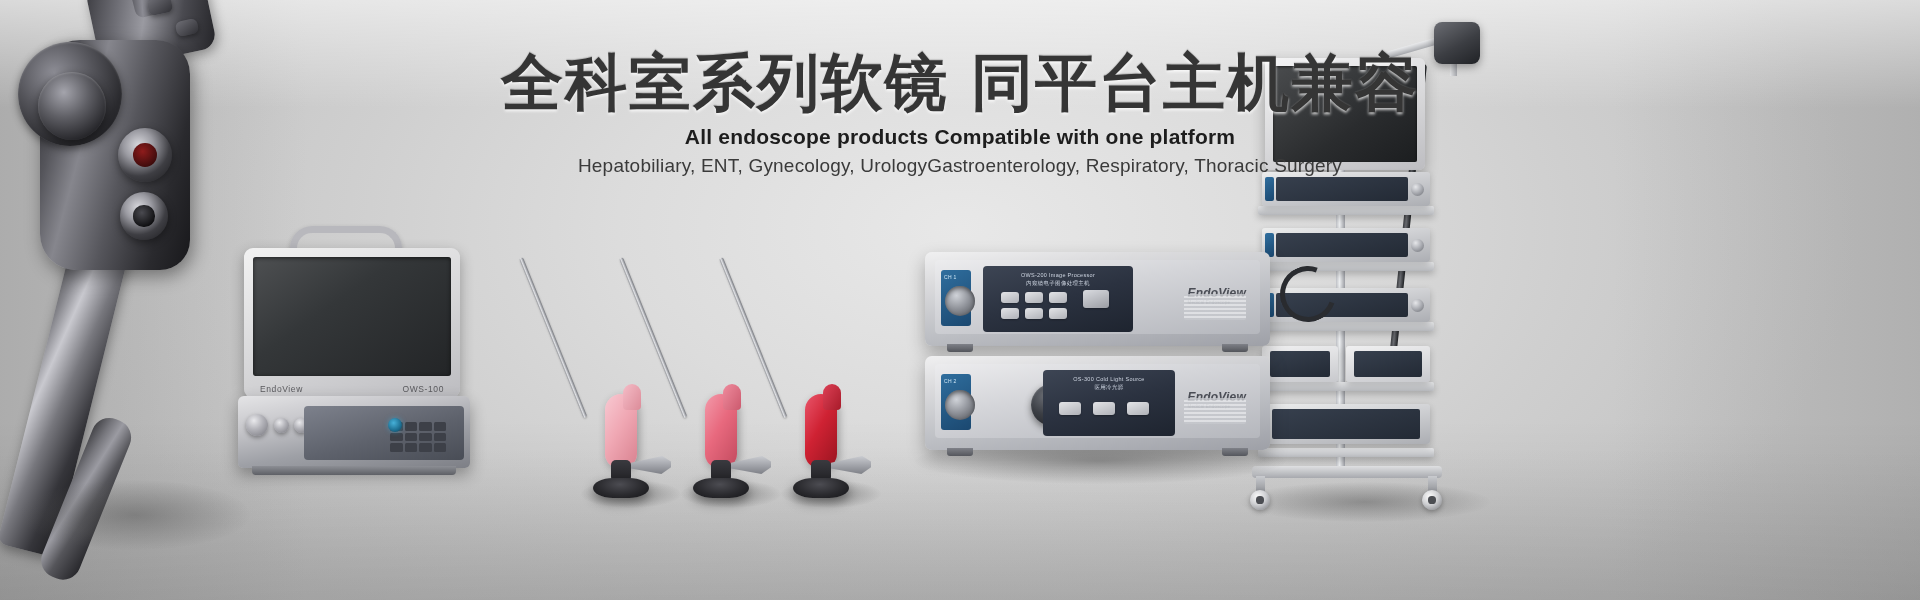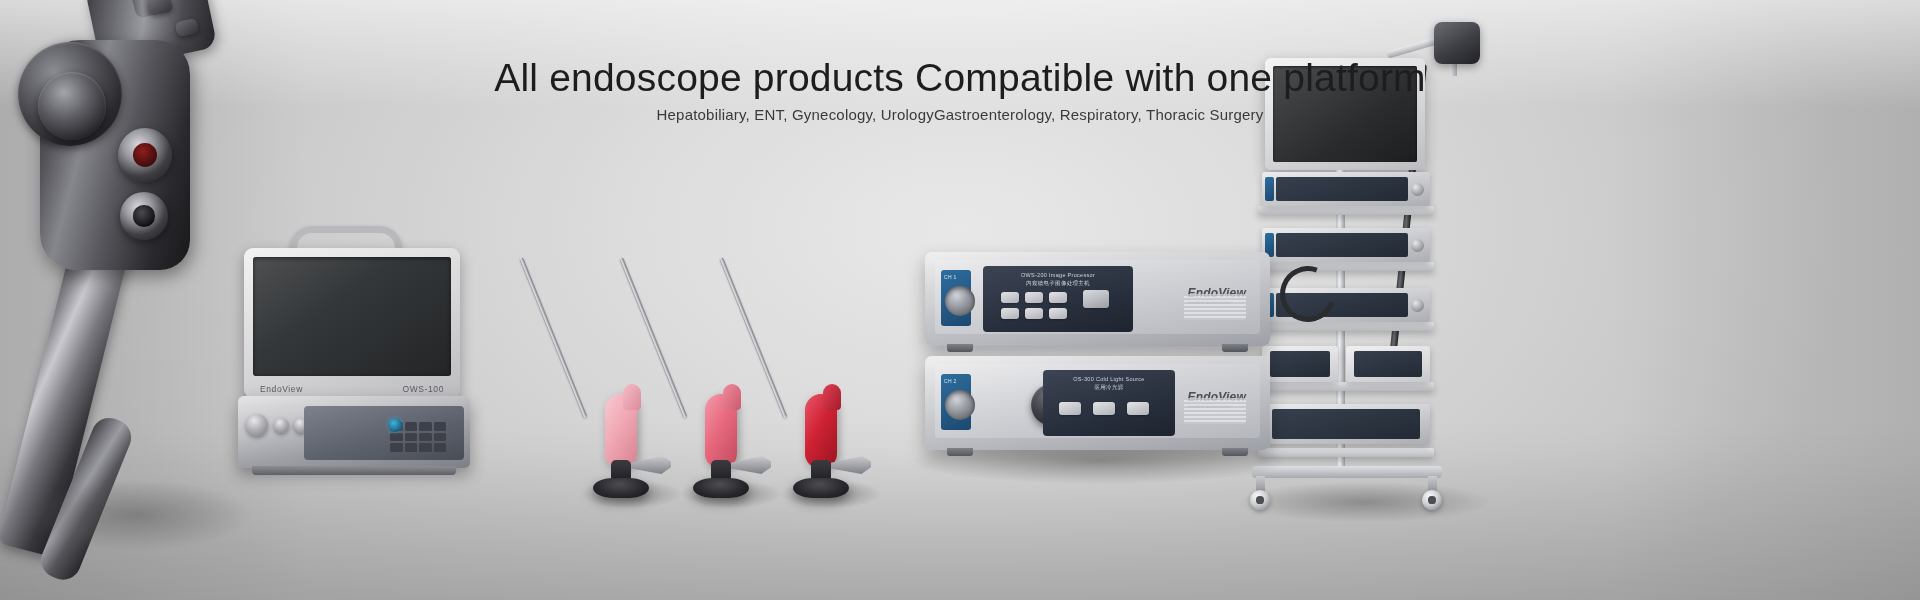--- a/index.html
+++ b/index.html
@@ -35,29 +35,29 @@
     text-align:center; z-index:40;
   }
   #headline {
     font-size:62px; font-weight:bold; color:#353535;
     letter-spacing:2px; line-height:1.12;
     text-shadow:0 2px 3px rgba(255,255,255,.75), 0 -1px 1px rgba(90,90,90,.30);
     white-space:nowrap;
   }
   #headline .gap { display:inline-block; width:22px; }
   #subhead {
-    font-size:39px; font-weight:normal; color:#1d1d1d;
+    font-size:21px; font-weight:bold; color:#1d1d1d;
     letter-spacing:.2px; margin-top:8px; white-space:nowrap;
   }
   #spec-cn {
     font-size:19px; color:#3a3a3a; margin-top:28px;
     letter-spacing:.5px; white-space:nowrap;
   }
   #spec-en {
-    font-size:15px; color:#3a3a3a; margin-top:6px;
+    font-size:19px; color:#3a3a3a; margin-top:6px;
     letter-spacing:.2px; white-space:nowrap;
   }
 
   
   .dev { position:absolute; }
   .shadow-ell {
     position:absolute; border-radius:50%;
     background:radial-gradient(ellipse at center, rgba(70,70,70,.42) 0%, rgba(90,90,90,.20) 45%, rgba(0,0,0,0) 72%);
     pointer-events:none;
   }
@@ -322,20 +322,23 @@
     border:5px solid #2a2c30; border-radius:50%; border-right-color:transparent;
     transform:rotate(-25deg);
   }
 </style>
 </head>
 <body>
 
 <div id="banner">
 
   <div id="textblock">
+    <div id="headline">
+      <span>全科室系列软镜</span><span class="gap"></span><span>同平台主机兼容</span>
+    </div>
     <div id="subhead">All endoscope products Compatible with one platform</div>
     <div id="spec-en">Hepatobiliary, ENT, Gynecology, UrologyGastroenterology, Respiratory, Thoracic Surgery</div>
   </div>
 
   <div id="scope" class="dev">
     <div class="sc-shaft"></div>
     <div class="sc-shaft2"></div>
     <div class="sc-top"></div>
     <div class="sc-grip"></div>
     <div class="sc-body"></div>

